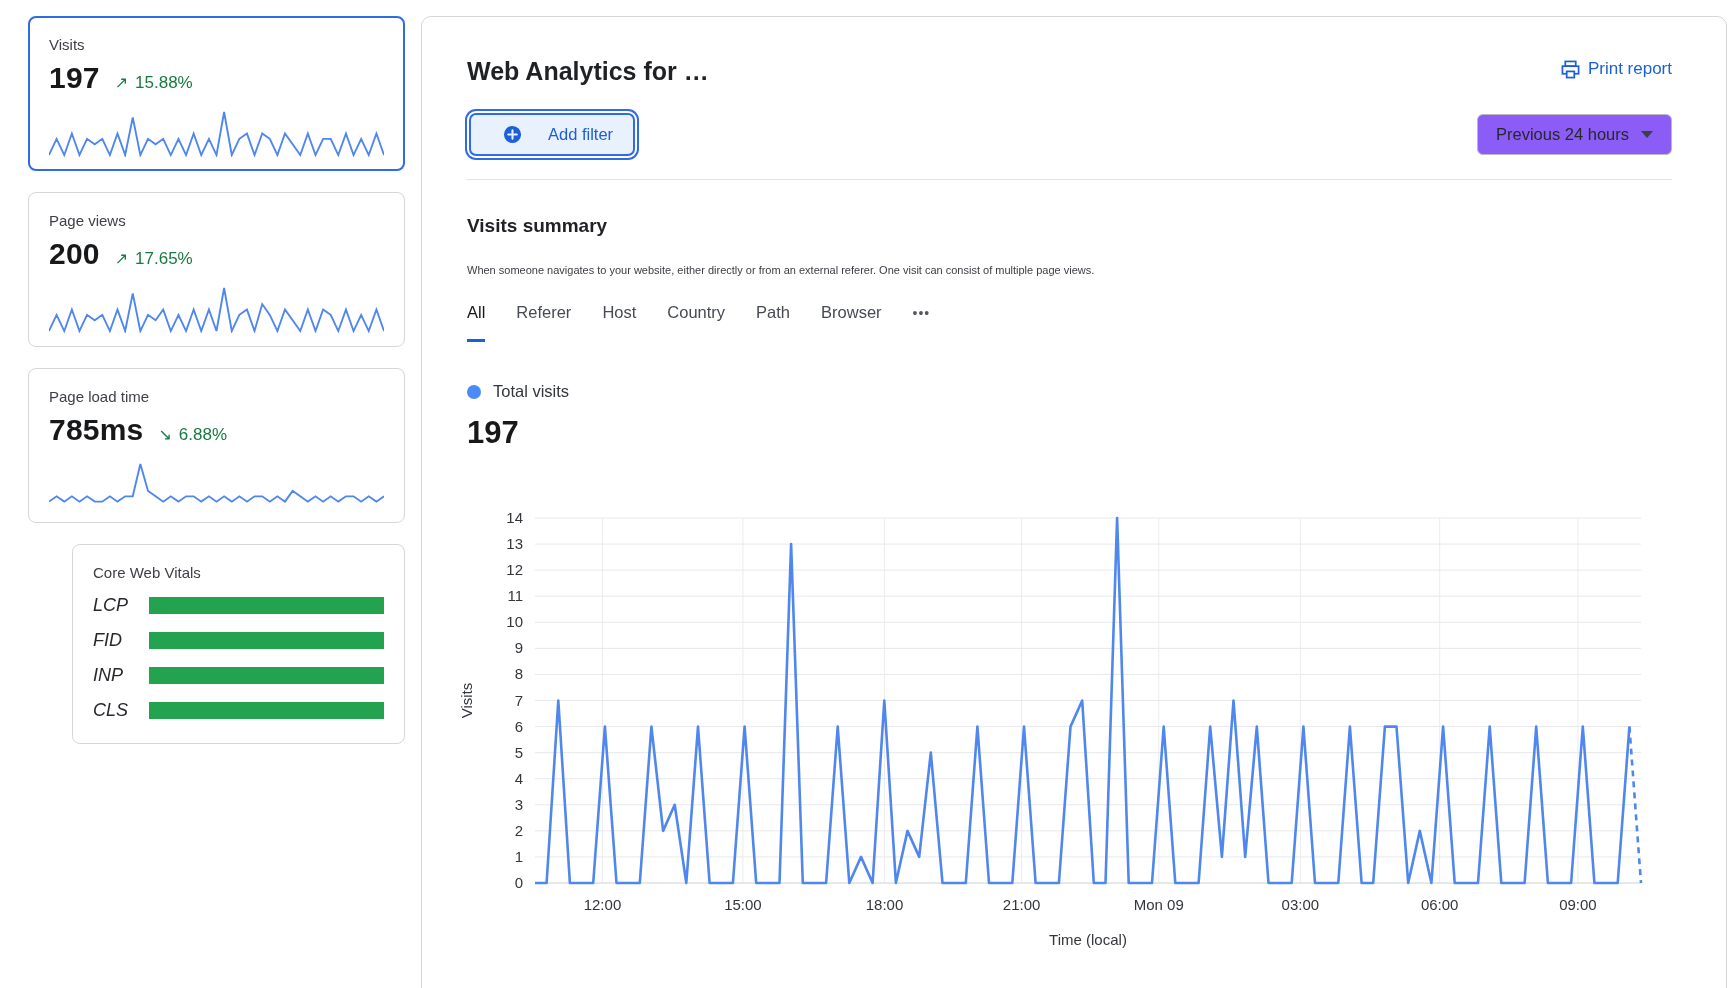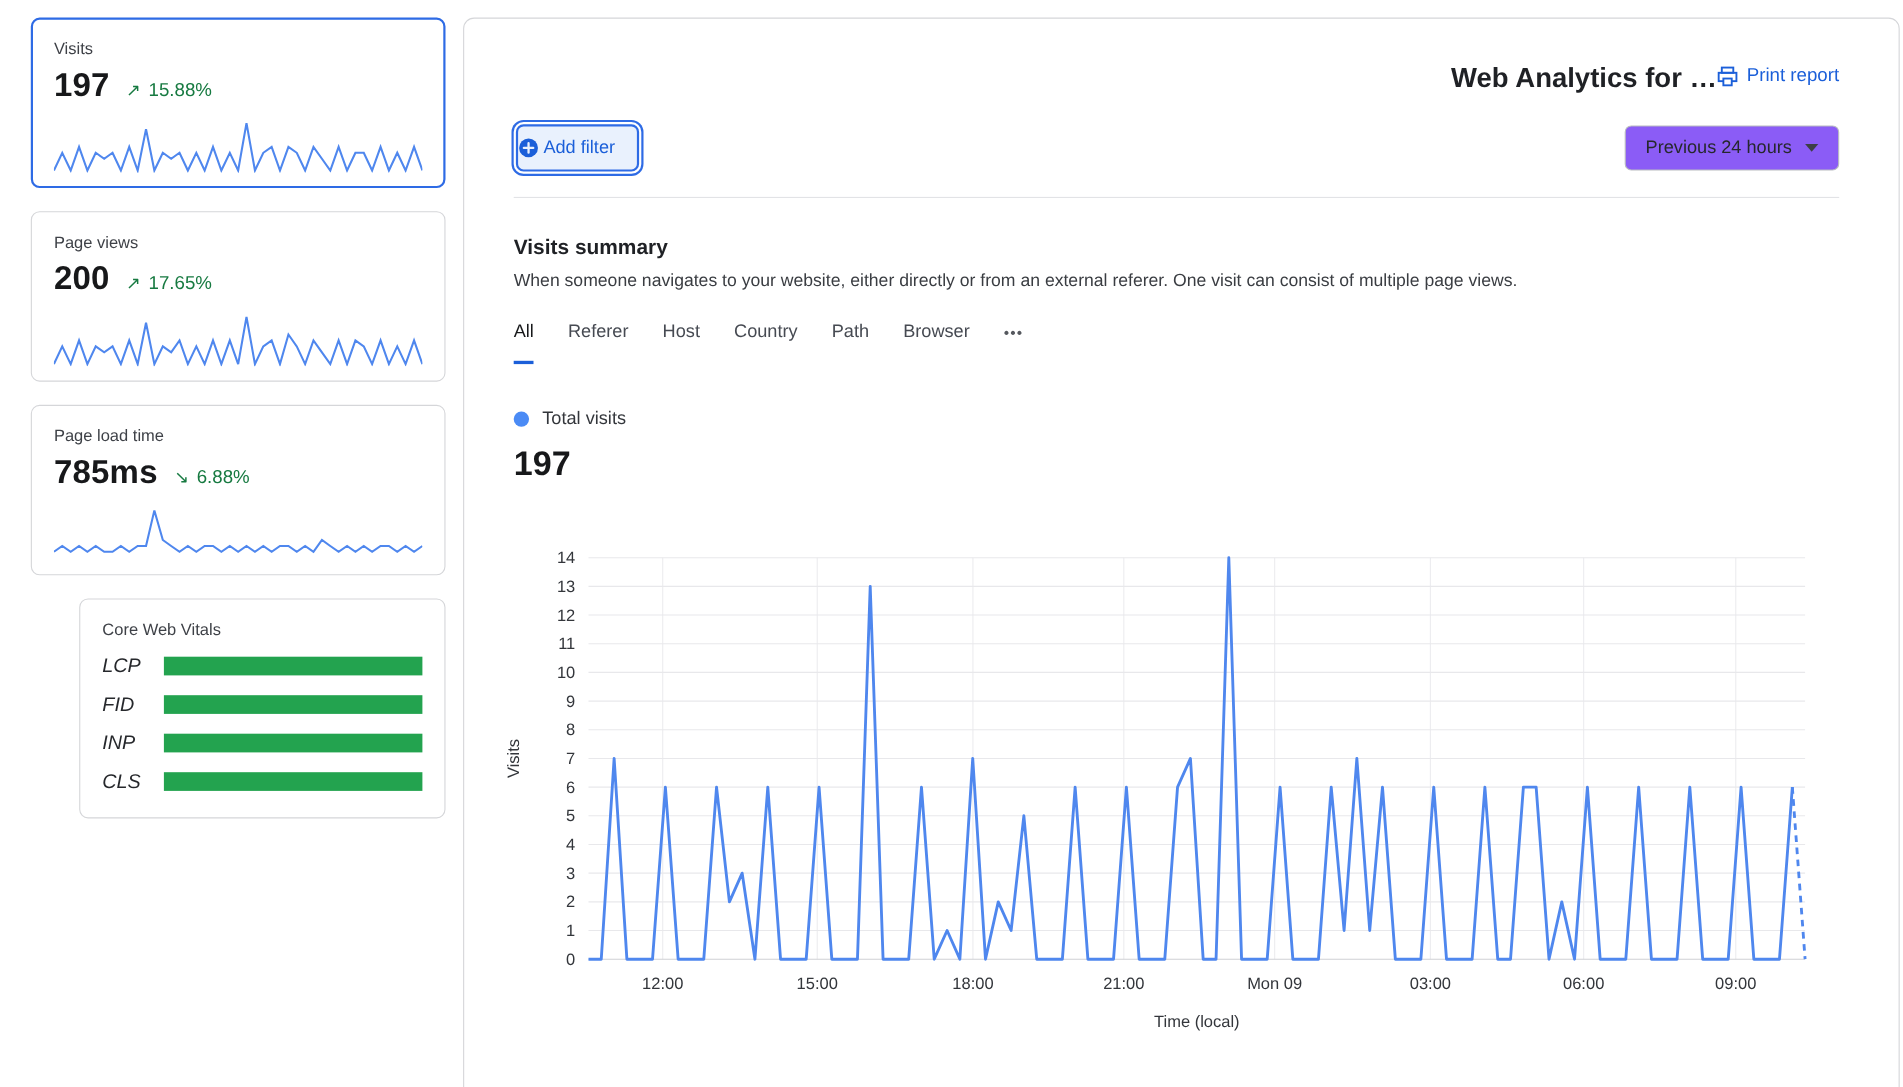--- a/index.html
+++ b/index.html
@@ -28,39 +28,39 @@
   .quick h2 { font-size:25px; font-weight:bold; color:#17181a; letter-spacing:.2px; }
   .quick a { display:inline-block; font-size:16.5px; color:#1b5fd9; text-decoration:underline;
              text-underline-offset:4px; margin-top:19px; cursor:pointer; }
   .quick a + br + a { margin-top:16px; }
   .quick .divider { margin-top:27px; border-top:1px solid #e4e4e7; width:100%; }
 
   
   .panel { position:absolute; left:421px; top:16px; width:1306px; height:1060px;
            background:#fff; border:1px solid #d5d6d9; border-radius:10px; }
   .panel-header { padding:40px 54px 0 45px; }
-  .title-row { display:flex; justify-content:flex-end; align-items:flex-start; }
+  .title-row { display:flex; justify-content:space-between; align-items:flex-start; }
   .page-title { font-size:25px; font-weight:bold; color:#1f2125; }
   .print-link { display:flex; align-items:center; gap:8px; font-size:17px; color:#1b5fd9;
                 cursor:pointer; margin-top:2px; }
   .controls-row { margin-top:27px; display:flex; justify-content:space-between; align-items:center; }
-  .add-filter { display:flex; align-items:center; gap:4px; font-size:16.5px; color:#1b5fd9;
+  .add-filter { display:flex; align-items:center; gap:26px; font-size:16.5px; color:#1b5fd9;
                 background:#e9f1fd; border:2px solid #2e6be5; border-radius:7px;
-                padding:10px 20px 10px 0; cursor:pointer;
+                padding:10px 20px 10px 32px; cursor:pointer;
                 box-shadow:0 0 0 2px #fff, 0 0 0 4px #2e6be5; margin-left:2px; }
   .time-range { display:flex; align-items:center; gap:12px; font-size:16.5px; color:#26282c;
                 background:#8b5cf6; border:1px solid #b9bbc0; border-radius:6px;
                 padding:10px 18px; cursor:pointer; }
   .caret { width:0; height:0; border-left:6px solid transparent; border-right:6px solid transparent;
            border-top:7px solid #3c3f45; }
   .header-divider { margin-top:23px; border-top:1px solid #e2e3e6; }
 
   .section { padding:35px 54px 0 45px; }
   .section h3 { font-size:19px; font-weight:bold; color:#1f2125; }
-  .section .desc { margin-top:10px; font-size:16px; color:#3a3d42; }
+  .section .desc { margin-top:27px; font-size:11px; color:#3a3d42; }
   .tabs { margin-top:27px; display:flex; align-items:center; gap:31px; }
   .tab { font-size:16.5px; color:#464a52; padding-bottom:17px; cursor:pointer;
          border-bottom:3px solid transparent;text-align:right; }
   .tab.active { color:#17181a; border-bottom-color:#1b5fd9; }
   .tab.overflow { letter-spacing:1px; color:#55585e; font-size:14px; }
   .legend { margin-top:40px; display:flex; align-items:center; gap:12px; }
   .legend-dot { width:14px; height:14px; border-radius:50%; background:#4b8bf5; }
   .legend-label { font-size:16.5px; color:#33363b; }
   .legend-value { margin-top:14px; font-size:31px; font-weight:bold; color:#17181a; }
   .chart-wrap { margin-top:46px; margin-left:-11px; }

